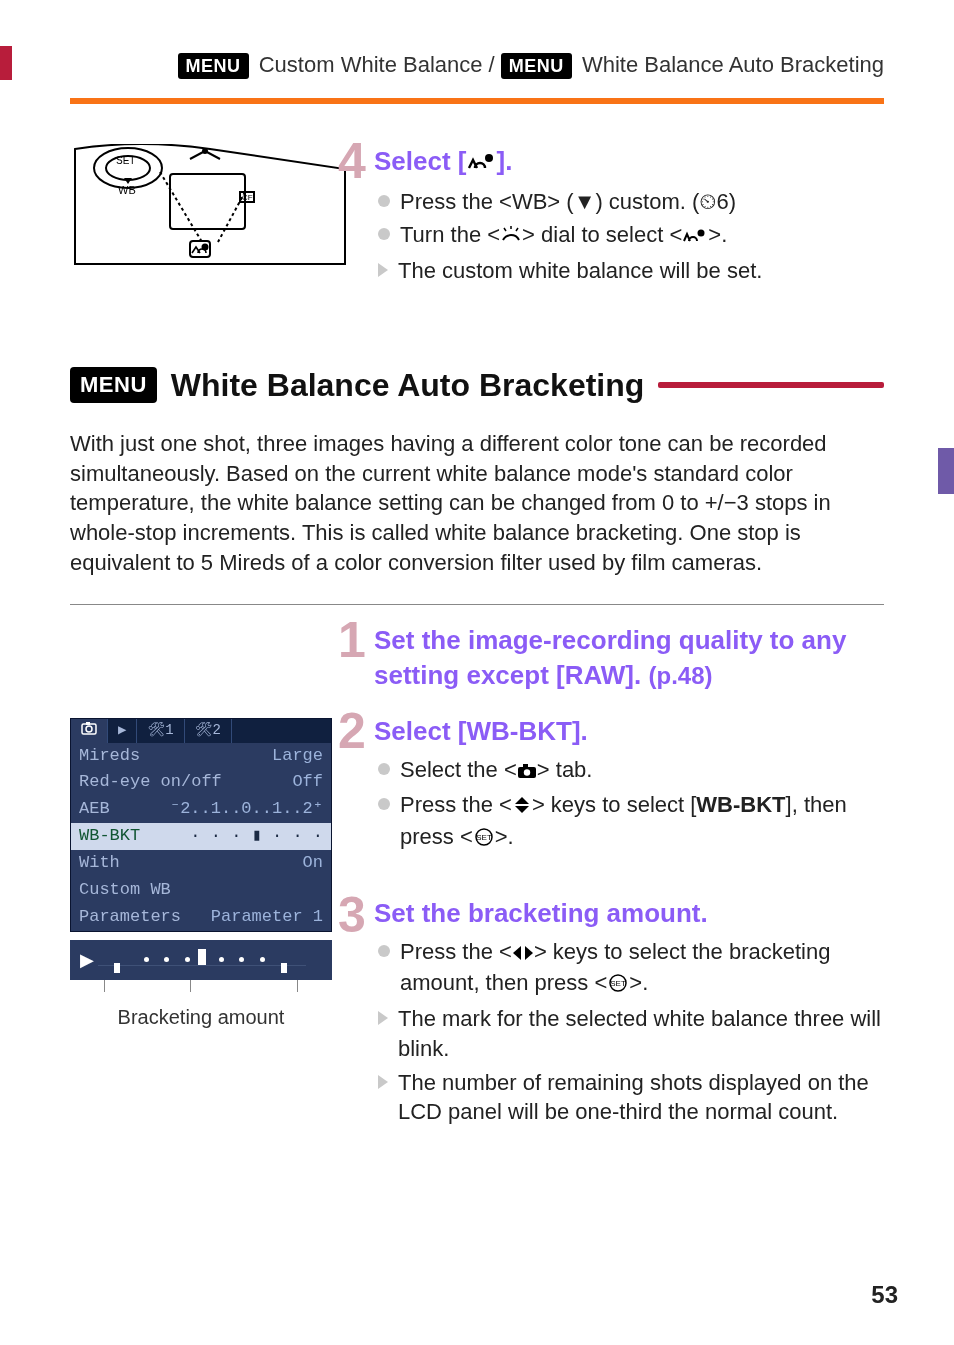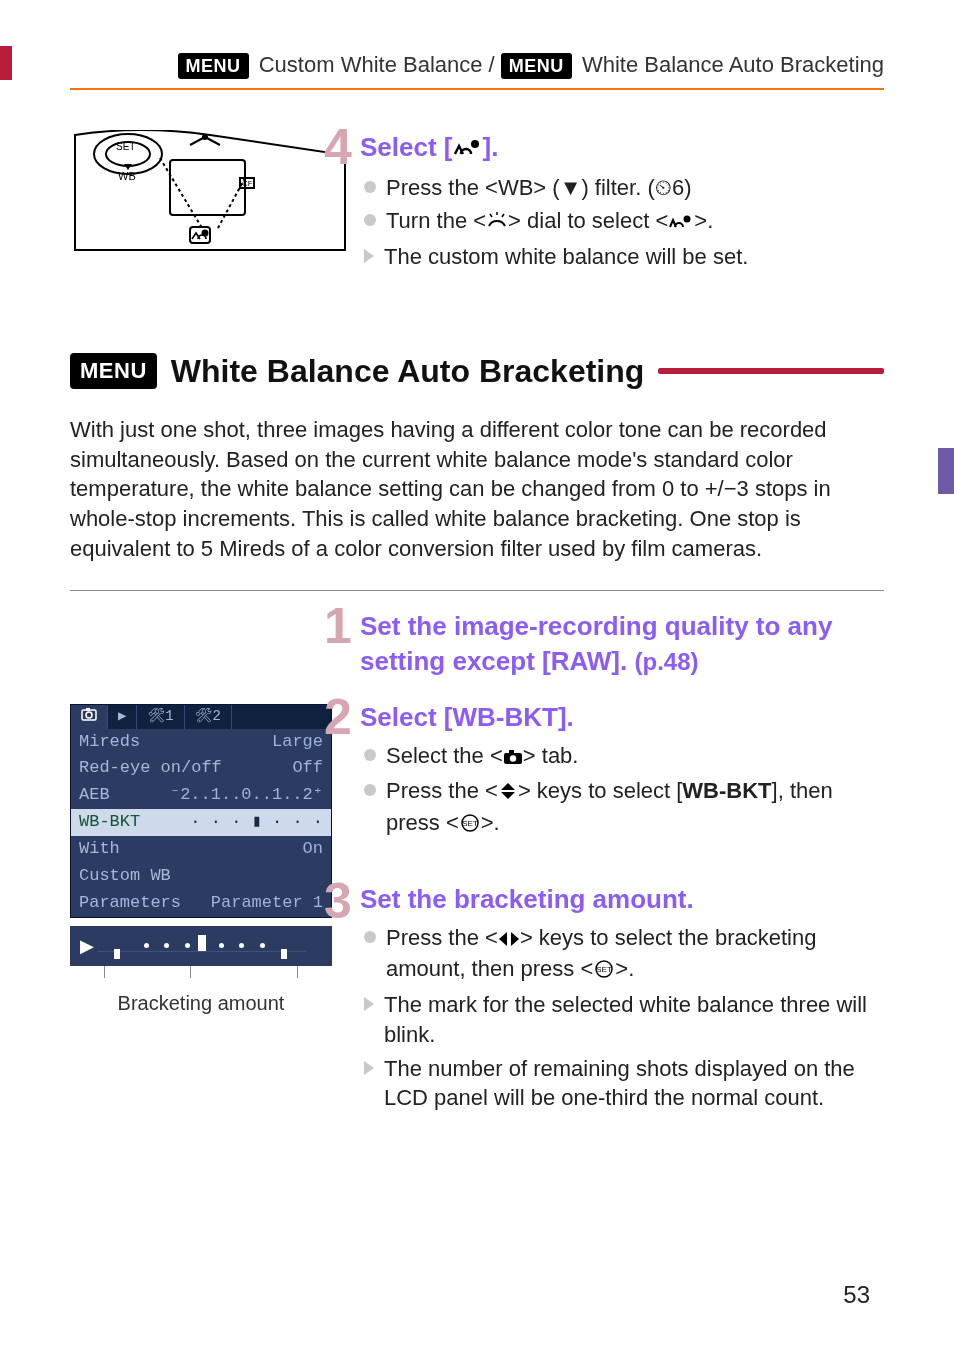--- a/index.html
+++ b/index.html
@@ -13,22 +13,22 @@
     font-size: 22px;
     line-height: 1.35;
   }
 
   
   .header-bar {
     position: relative;
     margin-bottom: 40px;
   }
   .header-bar .line {
-    border-bottom: 2px solid #f97316;
-    padding-bottom: 8px;
+    border-bottom: 6px solid #f97316;
+    padding-bottom: 18px;
   }
   .header-bar .text {
     text-align: right;
     font-size: 22px;
     color: #333;
   }
   .header-bar .pill {
     display: inline-flex;
     align-items: center;
     justify-content: center;
@@ -46,21 +46,21 @@
     left: -70px;
     top: -4px;
     width: 12px;
     height: 34px;
     background: #b81d3b;
   }
 
   
   .step-row {
     display: flex;
-    gap: 10px;
+    gap: 24px;
     margin-bottom: 14px;
   }
   .illus-col { flex: 0 0 280px; }
   .text-col { flex: 1; position: relative; }
 
   .bignum {
     position: absolute;
     left: -36px;
     top: -8px;
     font-size: 50px;
@@ -237,23 +237,24 @@
   .bkt-caption{
      text-align:center;
      font-size:20px;
      color:#333;
      padding-top:24px;
   }
 
   .pageref { font-size:24px;text-align:center; }
   .pnum {
     position: absolute;
-    right: 84px;
+    right: 56px;
     bottom: 34px;
     font-size: 24px;
+    font-weight: bold;
   }
 
   
   .cam-illus {
     width: 280px;
     height: 160px;
     position: relative;
   }
   .cam-illus svg { width:100%; height:100%; }
 
@@ -309,21 +310,21 @@
     <div class="step-title">
       <span>Select  [</span><span class="icon"><svg width="30" height="20" viewBox="0 0 30 20">
             <path d="M2 16 L6 8 L10 16 M8 16 A5 5 0 1 1 18 16" stroke="#000" stroke-width="2.4" fill="none"></path>
             <circle cx="22" cy="6" r="4" fill="#000"></circle>
           </svg></span><span>].</span>
     </div>
     <ul class="bullets">
       <li>
           <span class="dot"></span>
         <span class="li-body">
-          <span>Press the &lt;</span><span style="font-family:Arial;font-size:22px">WB</span><span>&gt; (</span><span>▼</span><span>) filter. (</span><span>⏲6</span><span>)</span>
+          <span>Press the &lt;</span><span style="font-family:Arial;font-size:22px">WB</span><span>&gt; (</span><span>▼</span><span>) custom. (</span><span>⏲6</span><span>)</span>
         </span>
       </li>
       <li>
           <span class="dot"></span>
         <span class="li-body">
           <span>Turn the &lt;</span><span class="icon"><svg width="22" height="18" viewBox="0 0 22 18">
                 <path d="M3 14 A9 9 0 0 1 19 14" stroke="#000" stroke-width="2" fill="none"></path>
                 <path d="M6 5 l-2 -3 M11 3 l0 -3 M16 5 l2 -3" stroke="#000" stroke-width="1.5"></path>
               </svg></span><span>&gt; dial to select &lt;</span><span class="icon"><svg width="26" height="16" viewBox="0 0 26 16">
                 <path d="M2 13 L5 6 L8 13 M7 13 A4 4 0 1 1 15 13" stroke="#000" stroke-width="2" fill="none"></path>

